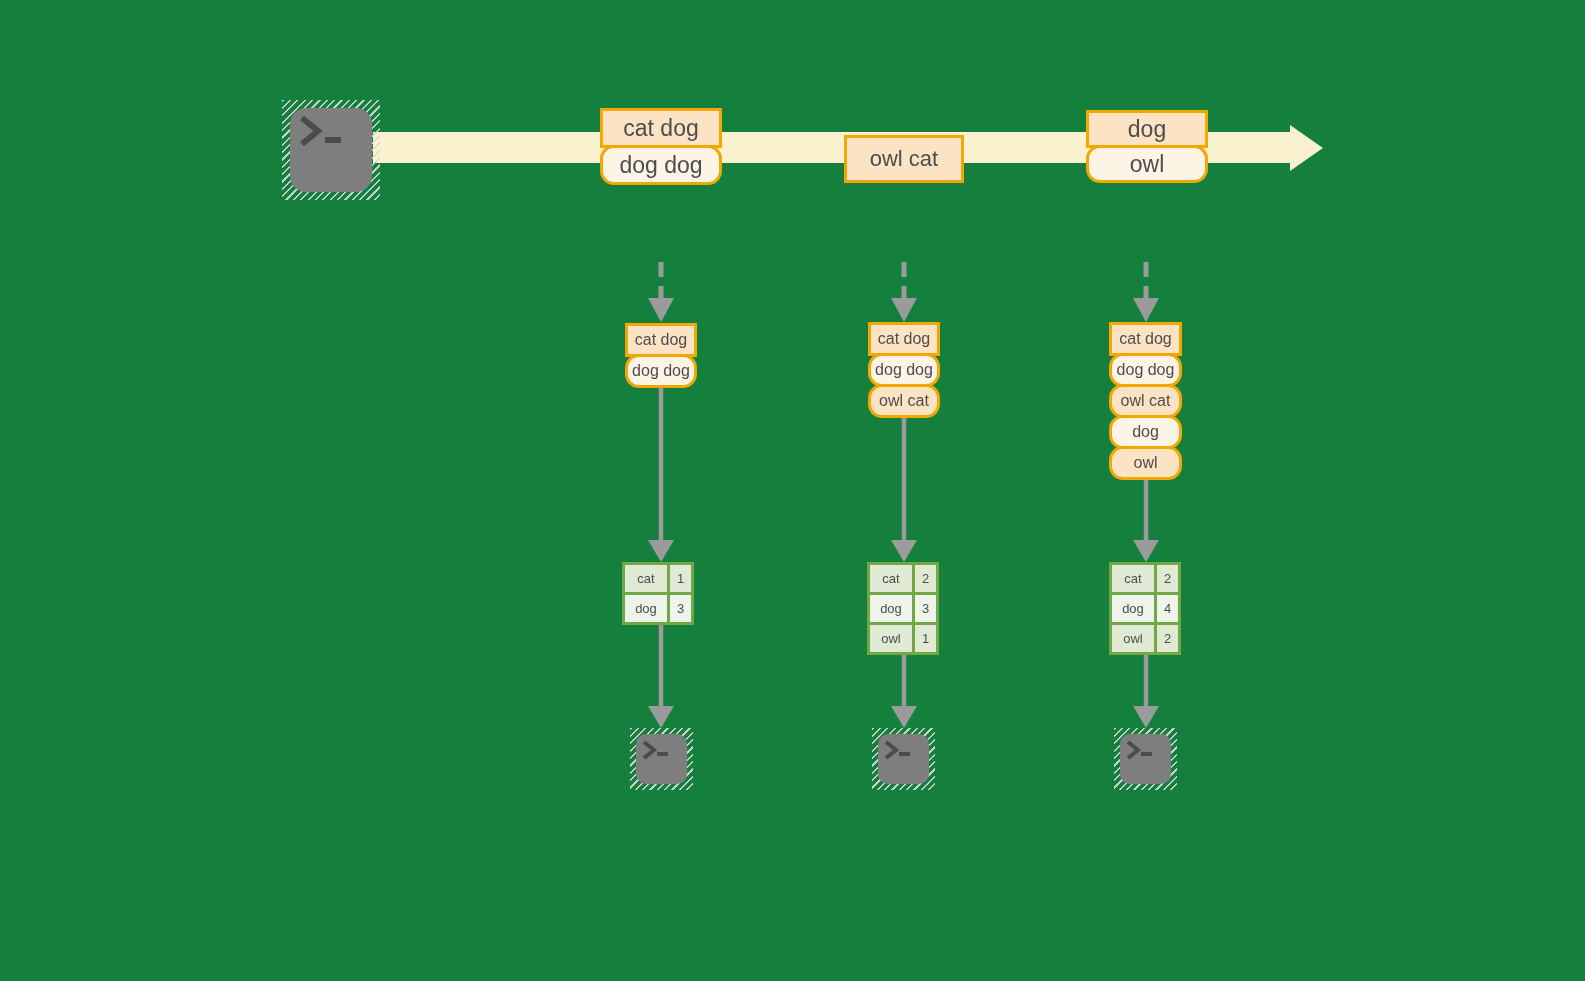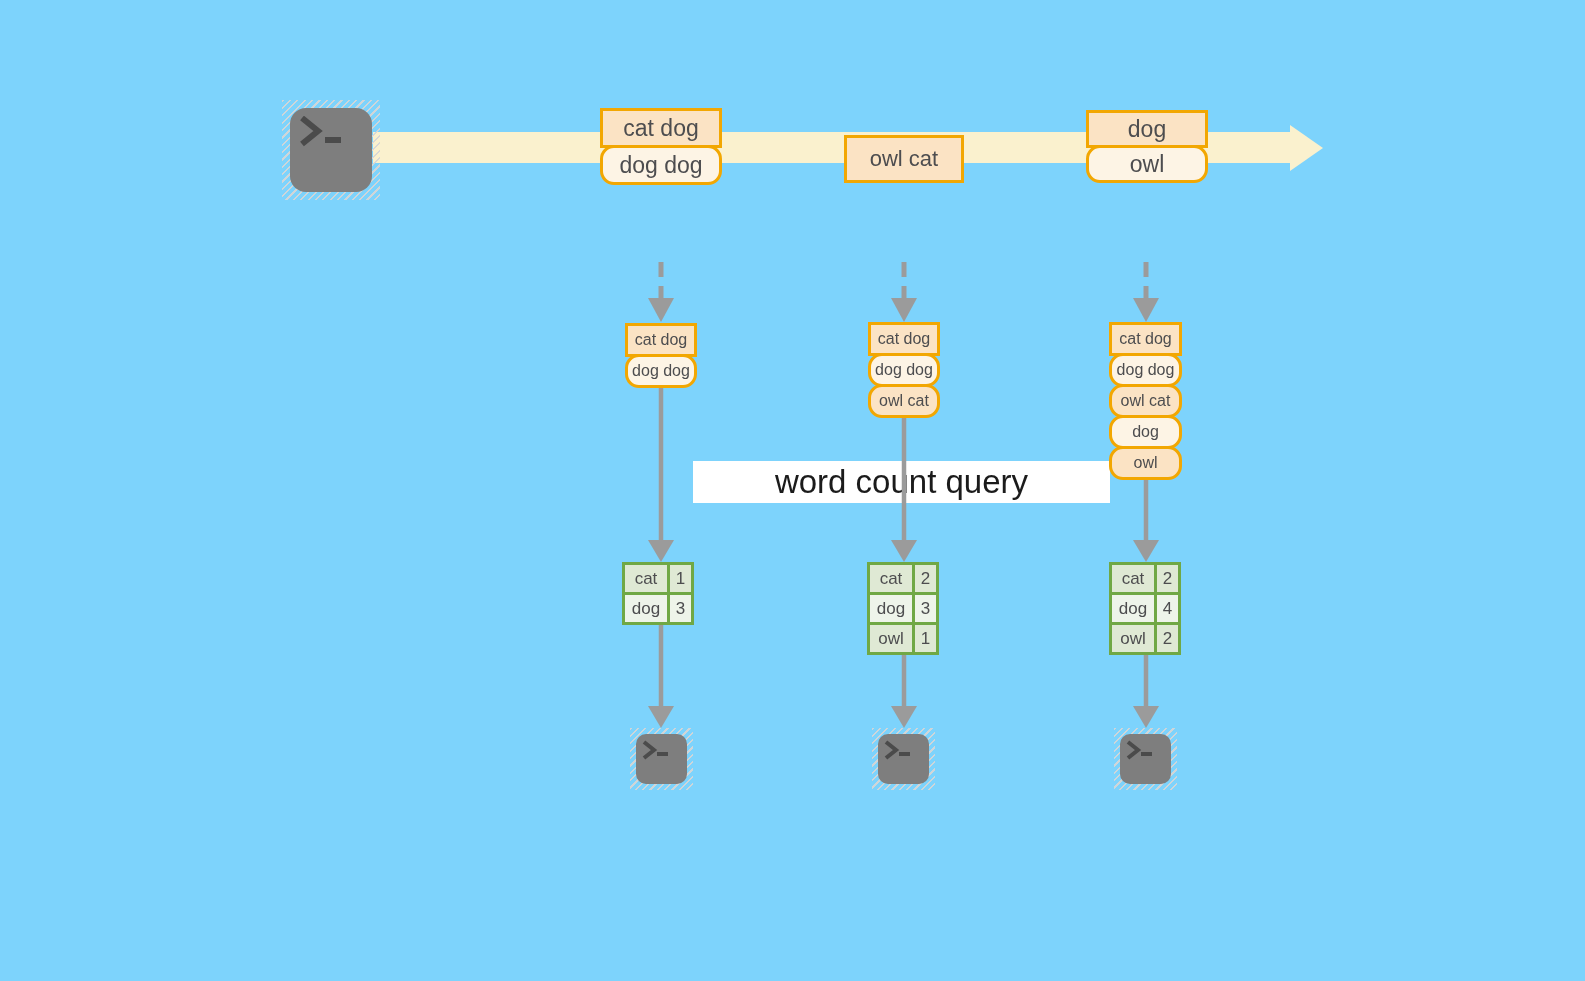--- a/index.html
+++ b/index.html
@@ -10,21 +10,21 @@
     --green:#70A845;
     --sage:#DFE9D4;
     --lgreen:#EEF4EA;
     --gray:#9B9B9B;
     --tgray:#7E7E7E;
     --glyph:#4B4B4B;
     --textDark:#4D4D4F;
   }
   html,body{margin:0;padding:0;background:#000;}
   .canvas{
-    position:relative;width:1585px;height:981px;background:#7dd3fc;overflow:hidden;
+    position:relative;width:1585px;height:981px;background:#15803d;overflow:hidden;
     font-family:"Liberation Sans", sans-serif;
   }
   
   .band{position:absolute;left:373px;top:132px;width:917px;height:31px;background:var(--band);z-index:0;}
   .band-head{position:absolute;left:1290px;top:125px;width:0;height:0;z-index:0;
     border-top:23px solid transparent;border-bottom:23px solid transparent;border-left:33px solid var(--band);}
   
   .evt,.win{position:absolute;z-index:3;}
   .cell{box-sizing:border-box;border:3px solid var(--orange);background:var(--cream);
     display:flex;align-items:center;justify-content:center;color:var(--textDark);}
@@ -38,21 +38,21 @@
   
   .banner{position:absolute;left:693px;top:461px;width:417px;height:42px;background:#ffffff;z-index:1;
     display:flex;align-items:center;justify-content:center;font-size:33px;color:#1B1B1B;}
   
   .arrow-svg{position:absolute;z-index:2;}
   
   .gtable{position:absolute;z-index:3;}
   .grow{display:flex;}
   .grow + .grow{margin-top:-3px;}
   .gcell{box-sizing:border-box;border:3px solid var(--green);height:33px;
-    display:flex;align-items:center;justify-content:center;font-size:17px;color:var(--textDark);}
+    display:flex;align-items:center;justify-content:center;font-size:13px;color:var(--textDark);}
   .gcell.word{width:48px;}
   .gcell.num{width:27px;margin-left:-3px;}
   .grow.odd .gcell{background:var(--sage);}
   .grow.even .gcell{background:var(--lgreen);}
   
   .terminal{position:absolute;z-index:3;
     background:repeating-linear-gradient(135deg, rgba(214,214,214,.92) 0 1.6px, rgba(0,0,0,0) 1.6px 5.2px);}
   .term-inner{position:absolute;background:var(--tgray);}
   .terminal.big .term-inner{inset:8px;border-radius:16px;}
   .terminal.small .term-inner{inset:6px;border-radius:10px;}
@@ -110,23 +110,20 @@
     <div class="cell peach">owl cat</div>
   </div>
   <div class="win" style="left:1109px;top:322px;width:73px">
     <div class="cell peach">cat dog</div>
     <div class="cell">dog dog</div>
     <div class="cell peach">owl cat</div>
     <div class="cell">dog</div>
     <div class="cell peach">owl</div>
   </div>
 
-  <div class="banner">
-    <span>word count query</span>
-  </div>
 
   <svg class="arrow-svg" style="left:648px;top:386px" width="26" height="176">
     <line x1="13" y1="0" x2="13" y2="156" stroke="#9B9B9B" stroke-width="4.5"></line>
     <polygon points="0,154 26,154 13,176" fill="#9B9B9B"></polygon>
   </svg>
   <svg class="arrow-svg" style="left:891px;top:416px" width="26" height="146">
     <line x1="13" y1="0" x2="13" y2="126" stroke="#9B9B9B" stroke-width="4.5"></line>
     <polygon points="0,124 26,124 13,146" fill="#9B9B9B"></polygon>
   </svg>
   <svg class="arrow-svg" style="left:1133px;top:478px" width="26" height="84">

